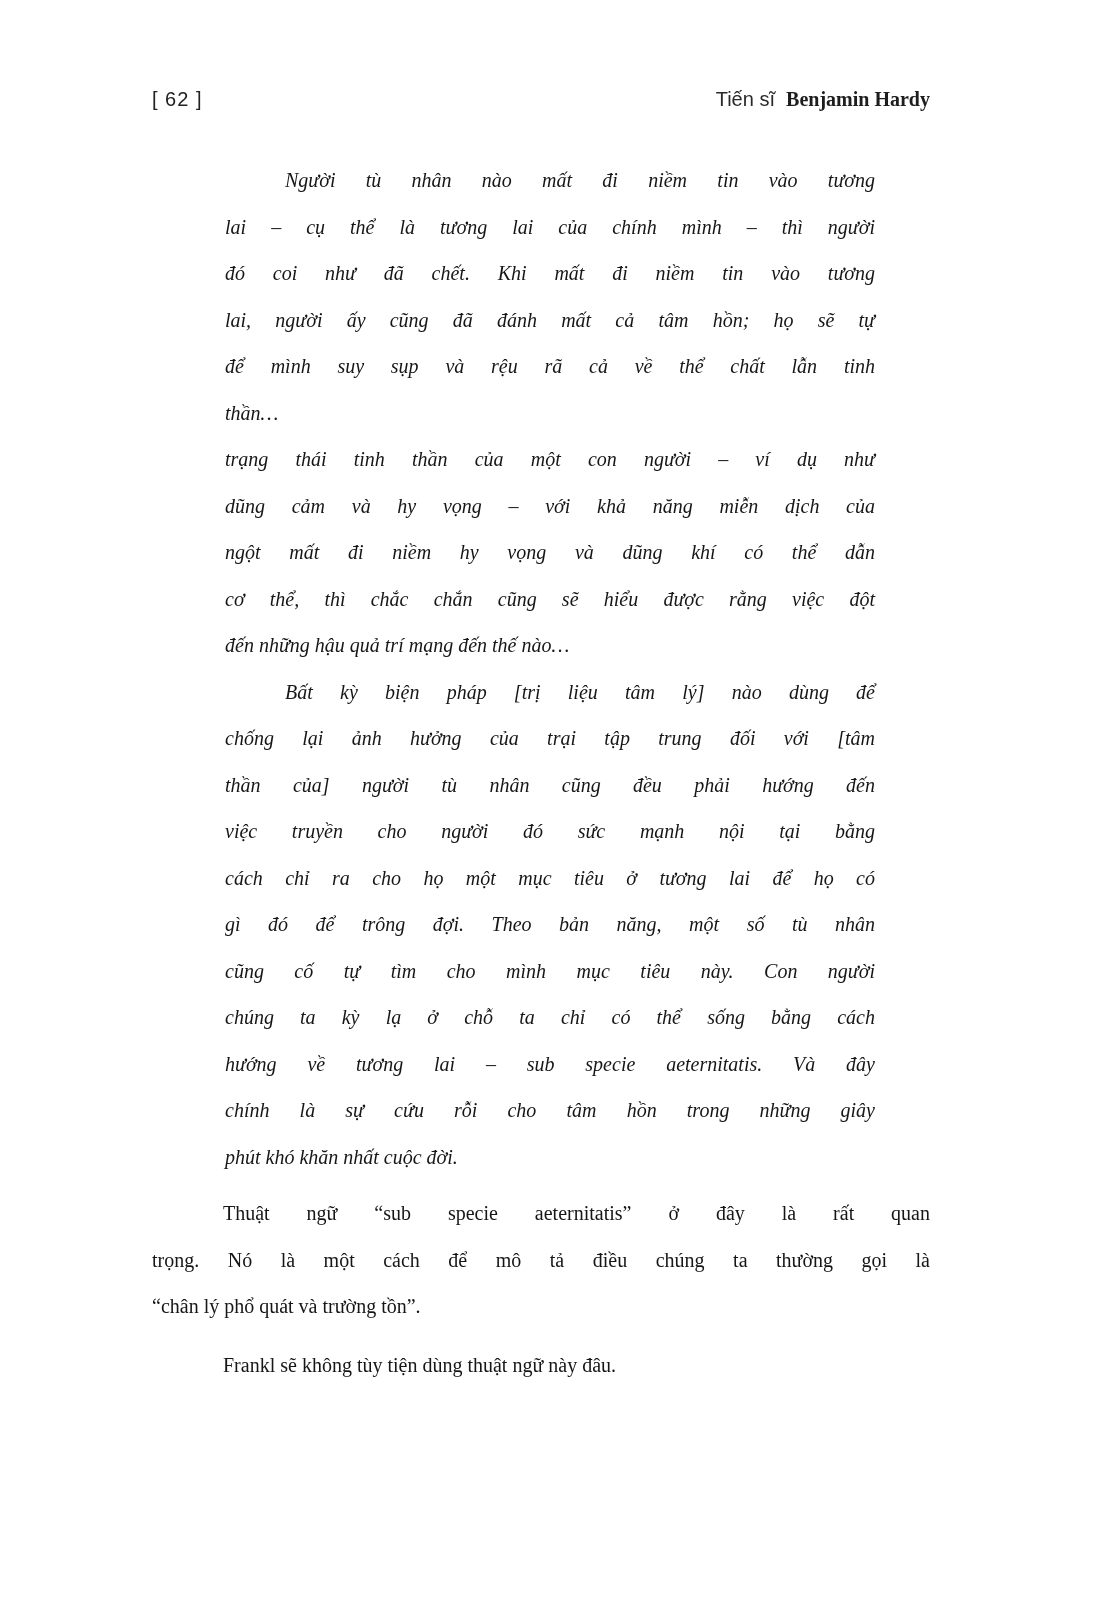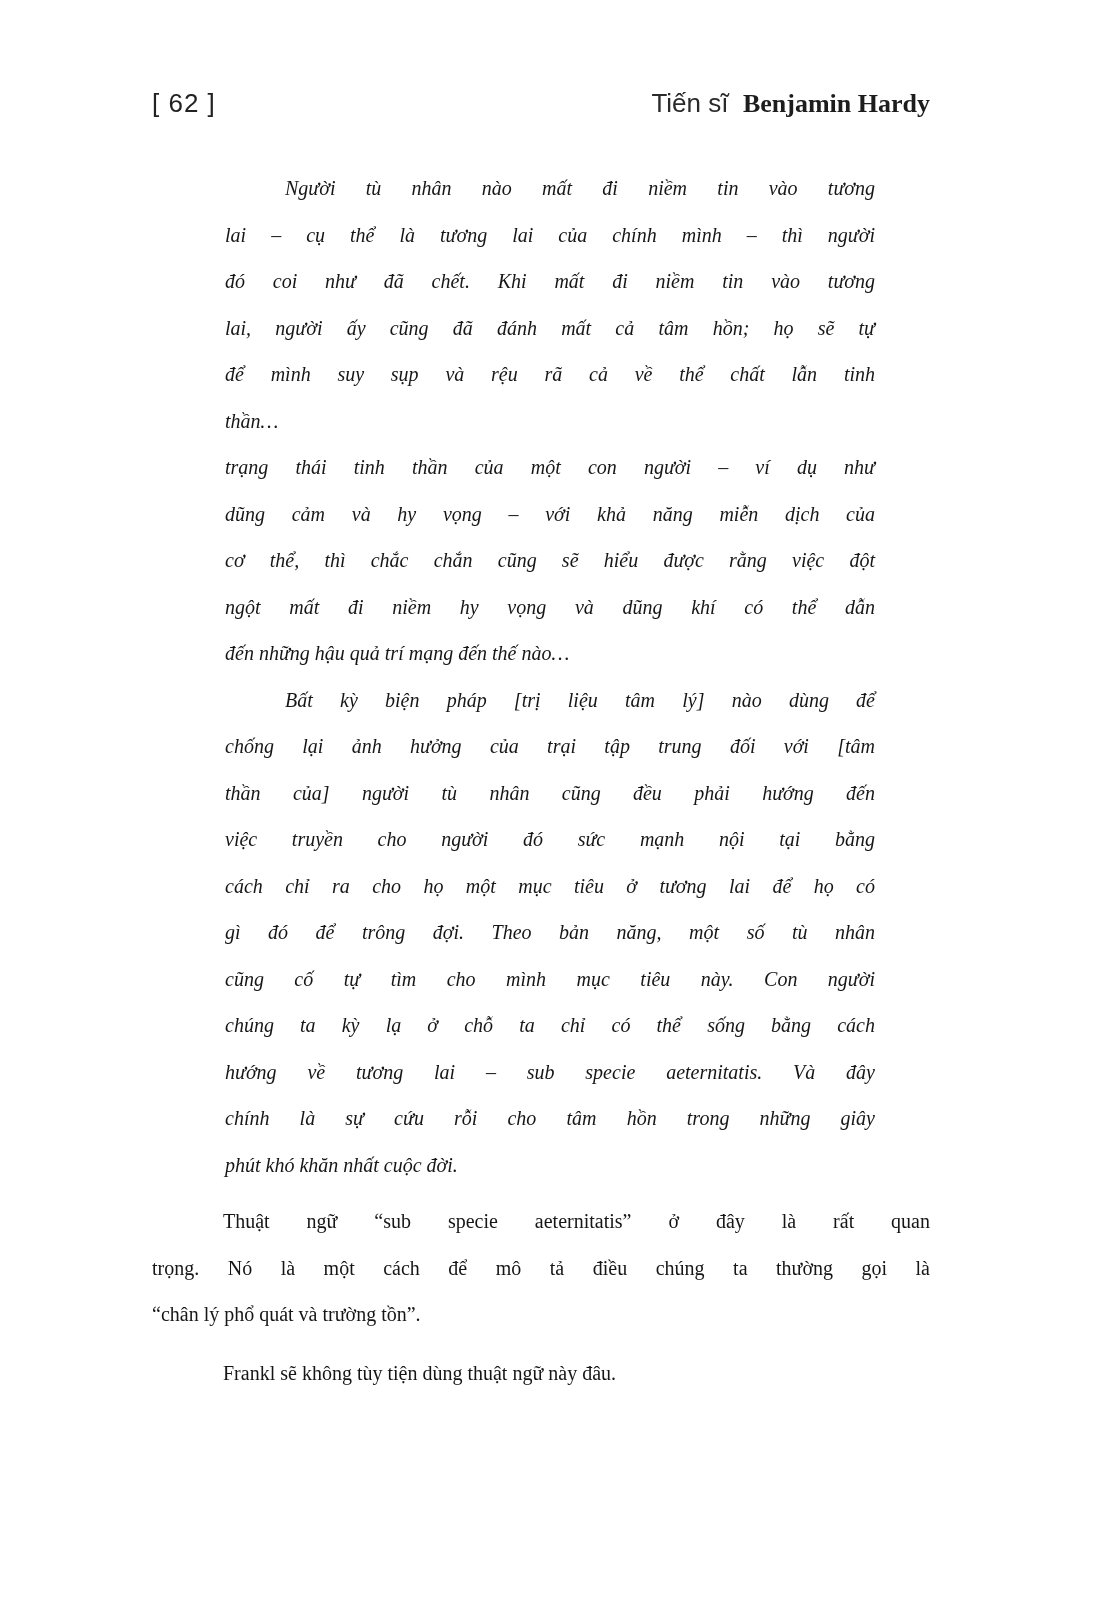--- a/index.html
+++ b/index.html
@@ -16,21 +16,21 @@
     width: 1103px;
     height: 1615px;
     padding: 88px 173px 0 152px;
   }
   
   .page-header {
     display: flex;
     justify-content: space-between;
     align-items: baseline;
     font-family: "Liberation Sans", sans-serif;
-    font-size: 26px;
+    font-size: 20px;
     color: #222222;
   }
   .page-number { letter-spacing: 1px; }
   .running-head .author-prefix {
     font-weight: normal;
     color: #2a2a2a;
     margin-top: 44px;
   }
   .running-head .author-name {
     font-weight: bold;
@@ -80,22 +80,22 @@
           <div class="line first just">Người tù nhân nào mất đi niềm tin vào tương</div>
           <div class="line just">lai – cụ thể là tương lai của chính mình – thì người</div>
           <div class="line just">đó coi như đã chết. Khi mất đi niềm tin vào tương</div>
           <div class="line just">lai, người ấy cũng đã đánh mất cả tâm hồn; họ sẽ tự</div>
           <div class="line just">để mình suy sụp và rệu rã cả về thể chất lẫn tinh</div>
           <div class="line last">thần…</div>
         </div>
         <div class="para">
           <div class="line just">trạng thái tinh thần của một con người – ví dụ như</div>
           <div class="line just">dũng cảm và hy vọng – với khả năng miễn dịch của</div>
+          <div class="line just">ngột mất đi niềm hy vọng và dũng khí có thể dẫn</div>
           <div class="line just">cơ thể, thì chắc chắn cũng sẽ hiểu được rằng việc đột</div>
-          <div class="line just">ngột mất đi niềm hy vọng và dũng khí có thể dẫn</div>
           <div class="line last">đến những hậu quả trí mạng đến thế nào…</div>
         </div>
         <div class="para">
           <div class="line first just">Bất kỳ biện pháp [trị liệu tâm lý] nào dùng để</div>
           <div class="line just">chống lại ảnh hưởng của trại tập trung đối với [tâm</div>
           <div class="line just">thần của] người tù nhân cũng đều phải hướng đến</div>
           <div class="line just">việc truyền cho người đó sức mạnh nội tại bằng</div>
           <div class="line just">cách chỉ ra cho họ một mục tiêu ở tương lai để họ có</div>
           <div class="line just">gì đó để trông đợi. Theo bản năng, một số tù nhân</div>
           <div class="line just">cũng cố tự tìm cho mình mục tiêu này. Con người</div>

